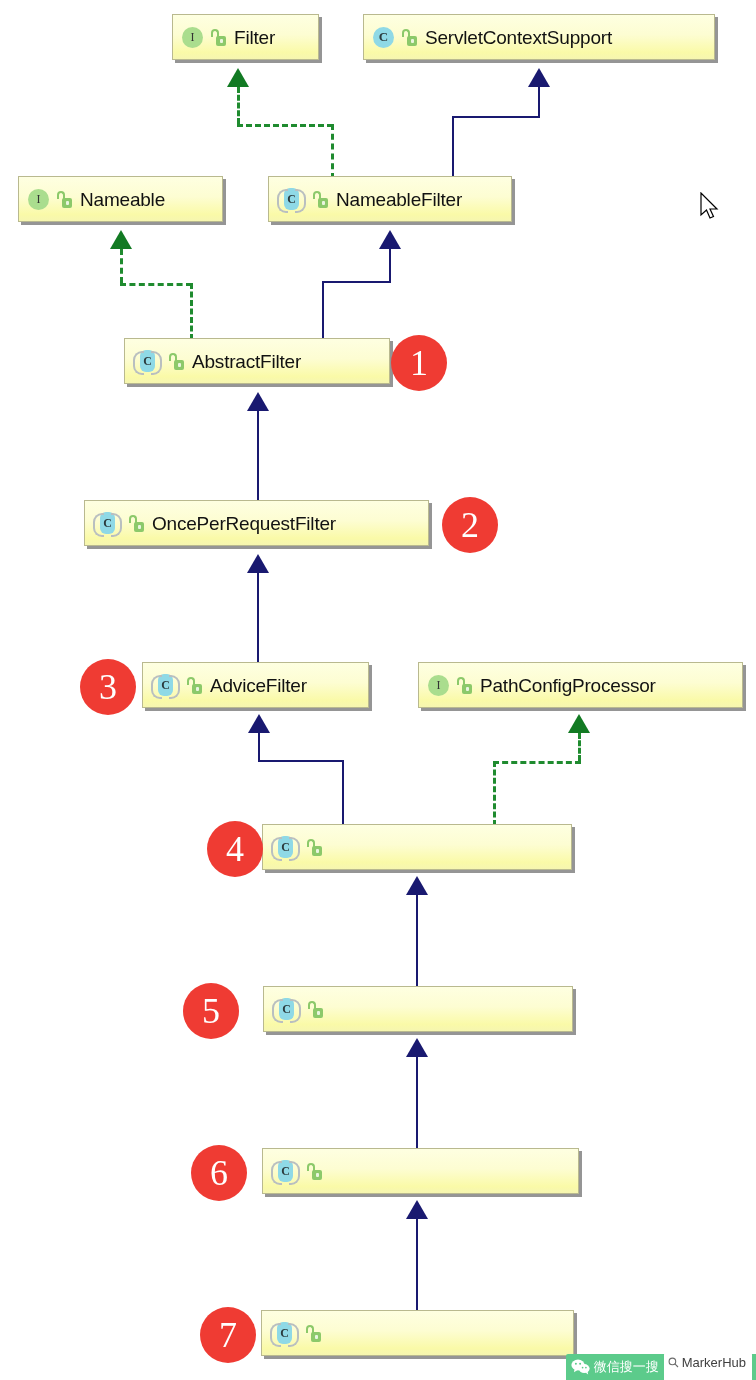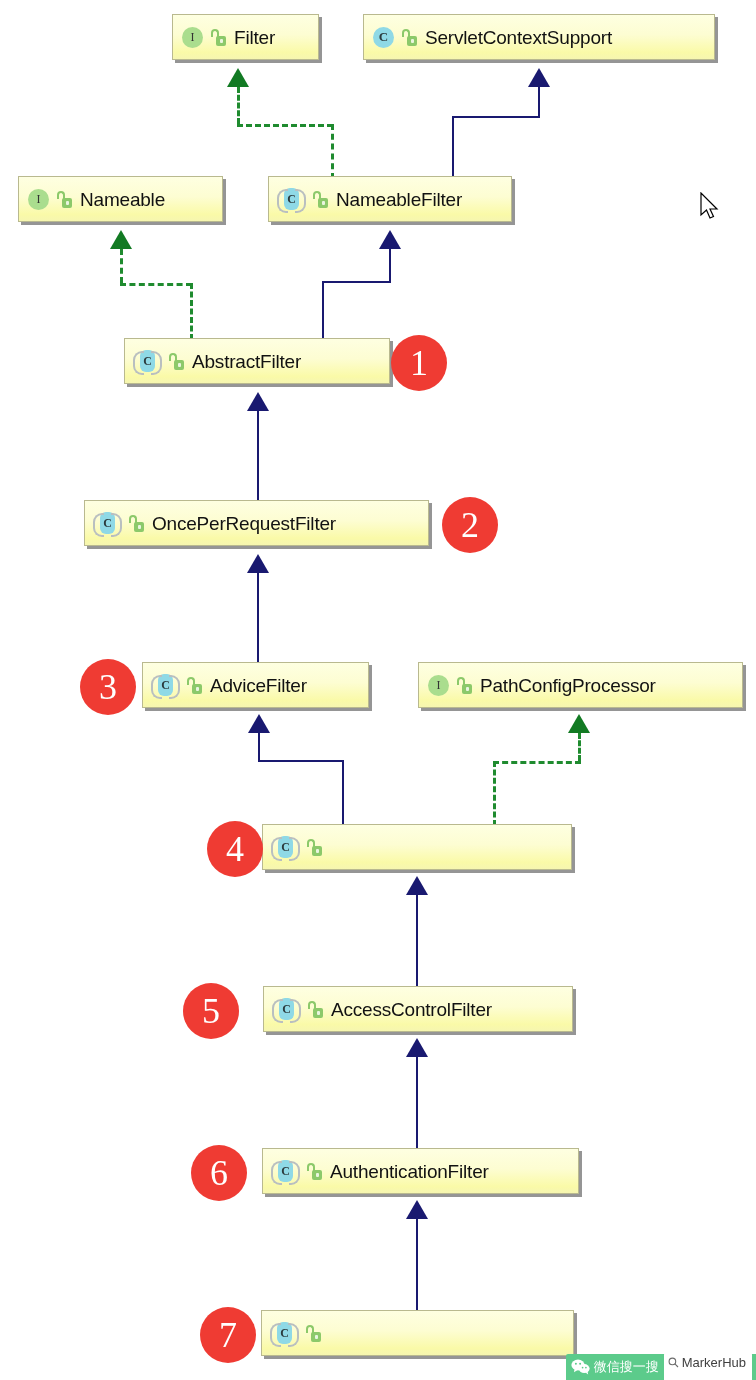--- a/index.html
+++ b/index.html
@@ -416,36 +416,34 @@
       <span class="ic-abstract">
           <span class="arc l"></span>
           <span class="arc r"></span>
           <span class="body">C</span>
         </span>
       <span class="ic-lock">
           <span class="shackle"></span>
           <span class="body"></span>
         </span>
     </span>
-    <span class="label">AccessControlFilter</span>
   </div>
 
   <div class="node" style="left:262px; top:1148px; width:317px;">
     <span class="glyphs">
       <span class="ic-abstract">
           <span class="arc l"></span>
           <span class="arc r"></span>
           <span class="body">C</span>
         </span>
       <span class="ic-lock">
           <span class="shackle"></span>
           <span class="body"></span>
         </span>
     </span>
-    <span class="label">AuthenticationFilter</span>
   </div>
 
   <div class="node" style="left:261px; top:1310px; width:313px;">
     <span class="glyphs">
       <span class="ic-abstract">
           <span class="arc l"></span>
           <span class="arc r"></span>
           <span class="body">C</span>
         </span>
       <span class="ic-lock">

